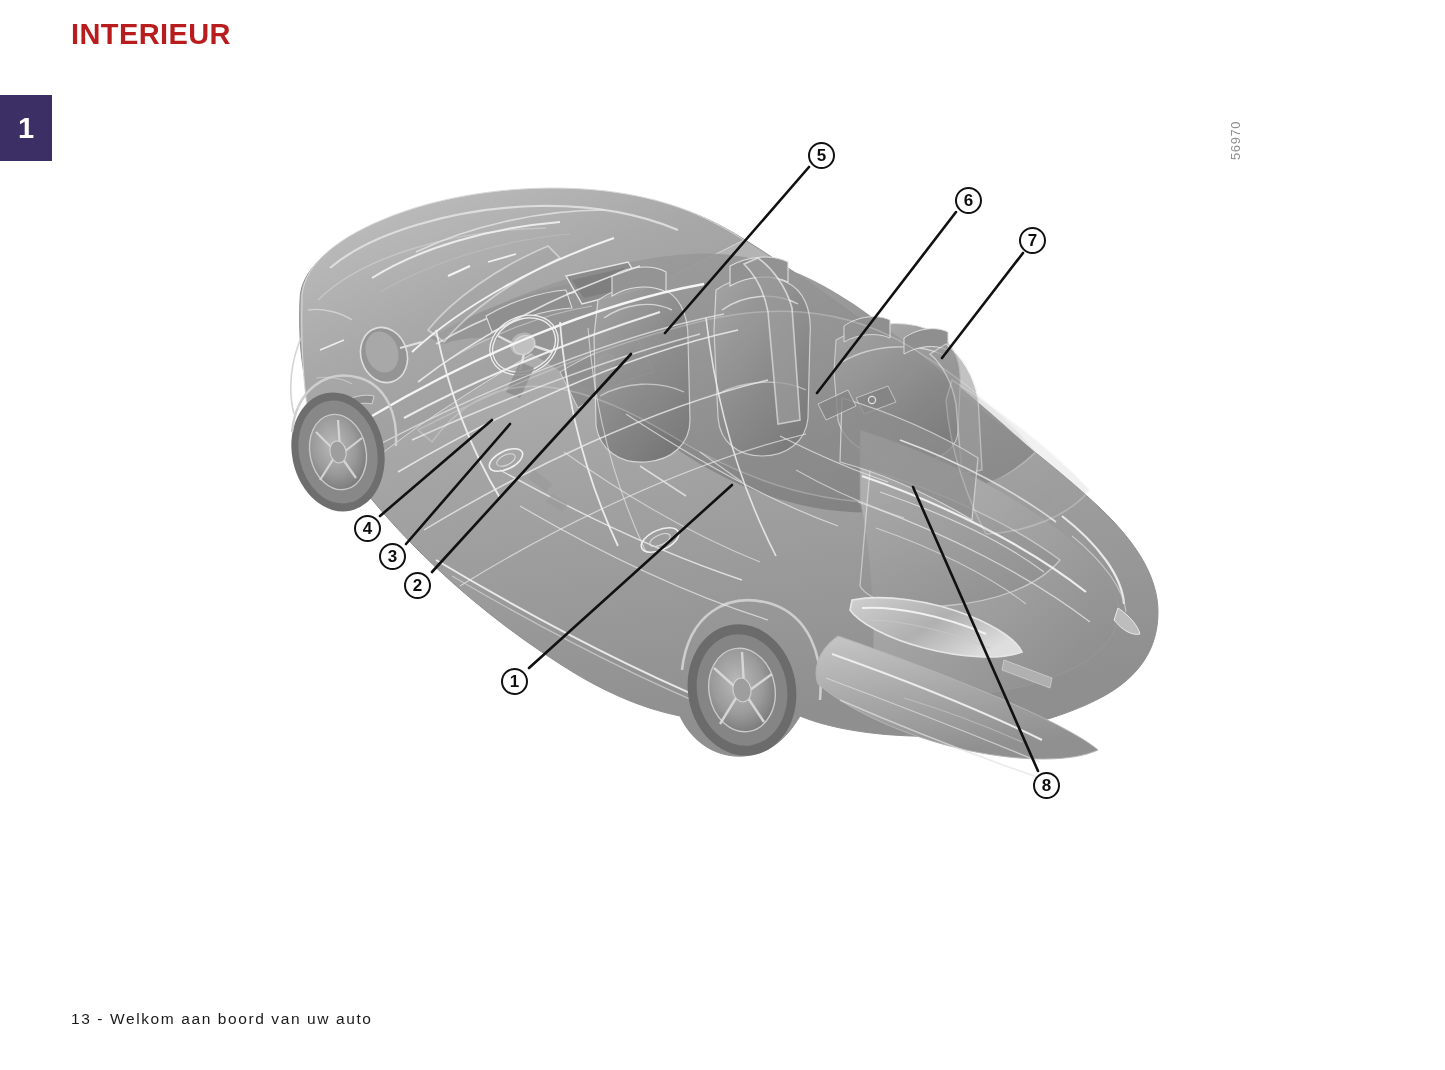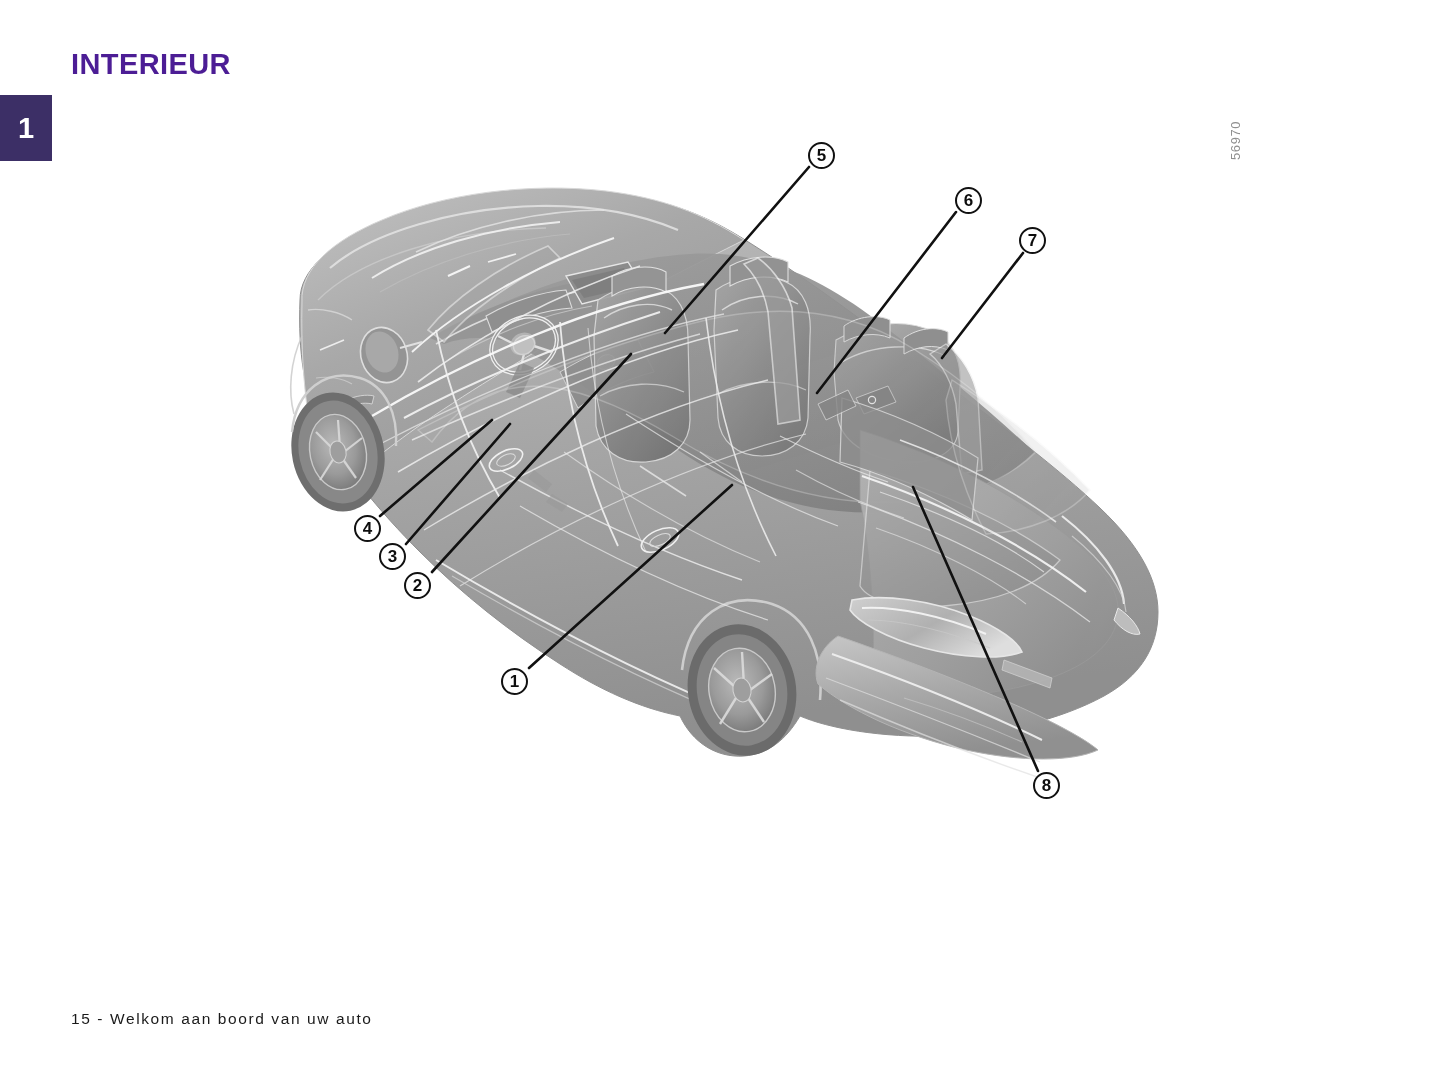--- a/index.html
+++ b/index.html
@@ -36,24 +36,24 @@
     font-size: 29px;
     font-weight: 700;
     line-height: 1;
     letter-spacing: 0px;
   }
 
   
   #page-title {
     position: absolute;
     left: 71px;
-    top: 48px;
+    top: 18px;
     font-size: 29px;
     font-weight: 700;
-    color: #4c1d95;
+    color: #b91c1c;
     letter-spacing: 0.4px;
   }
   
   #figure-ref-wrap {
     position: absolute;
     left: 1228px;
     top: 160px;
     width: 0; height: 0;
   }
   #figure-ref-wrap .vtext {
@@ -455,15 +455,15 @@
   <div class="callout" style="left:955px; top:187px;">
     <span class="cnum">6</span>
   </div>
   <div class="callout" style="left:1019px; top:227px;">
     <span class="cnum">7</span>
   </div>
   <div class="callout" style="left:1033px; top:772px;">
     <span class="cnum">8</span>
   </div>
 
-  <div id="page-footer">15 - Welkom aan boord van uw auto</div>
+  <div id="page-footer">13 - Welkom aan boord van uw auto</div>
 
 </div>
 
 </body></html>

